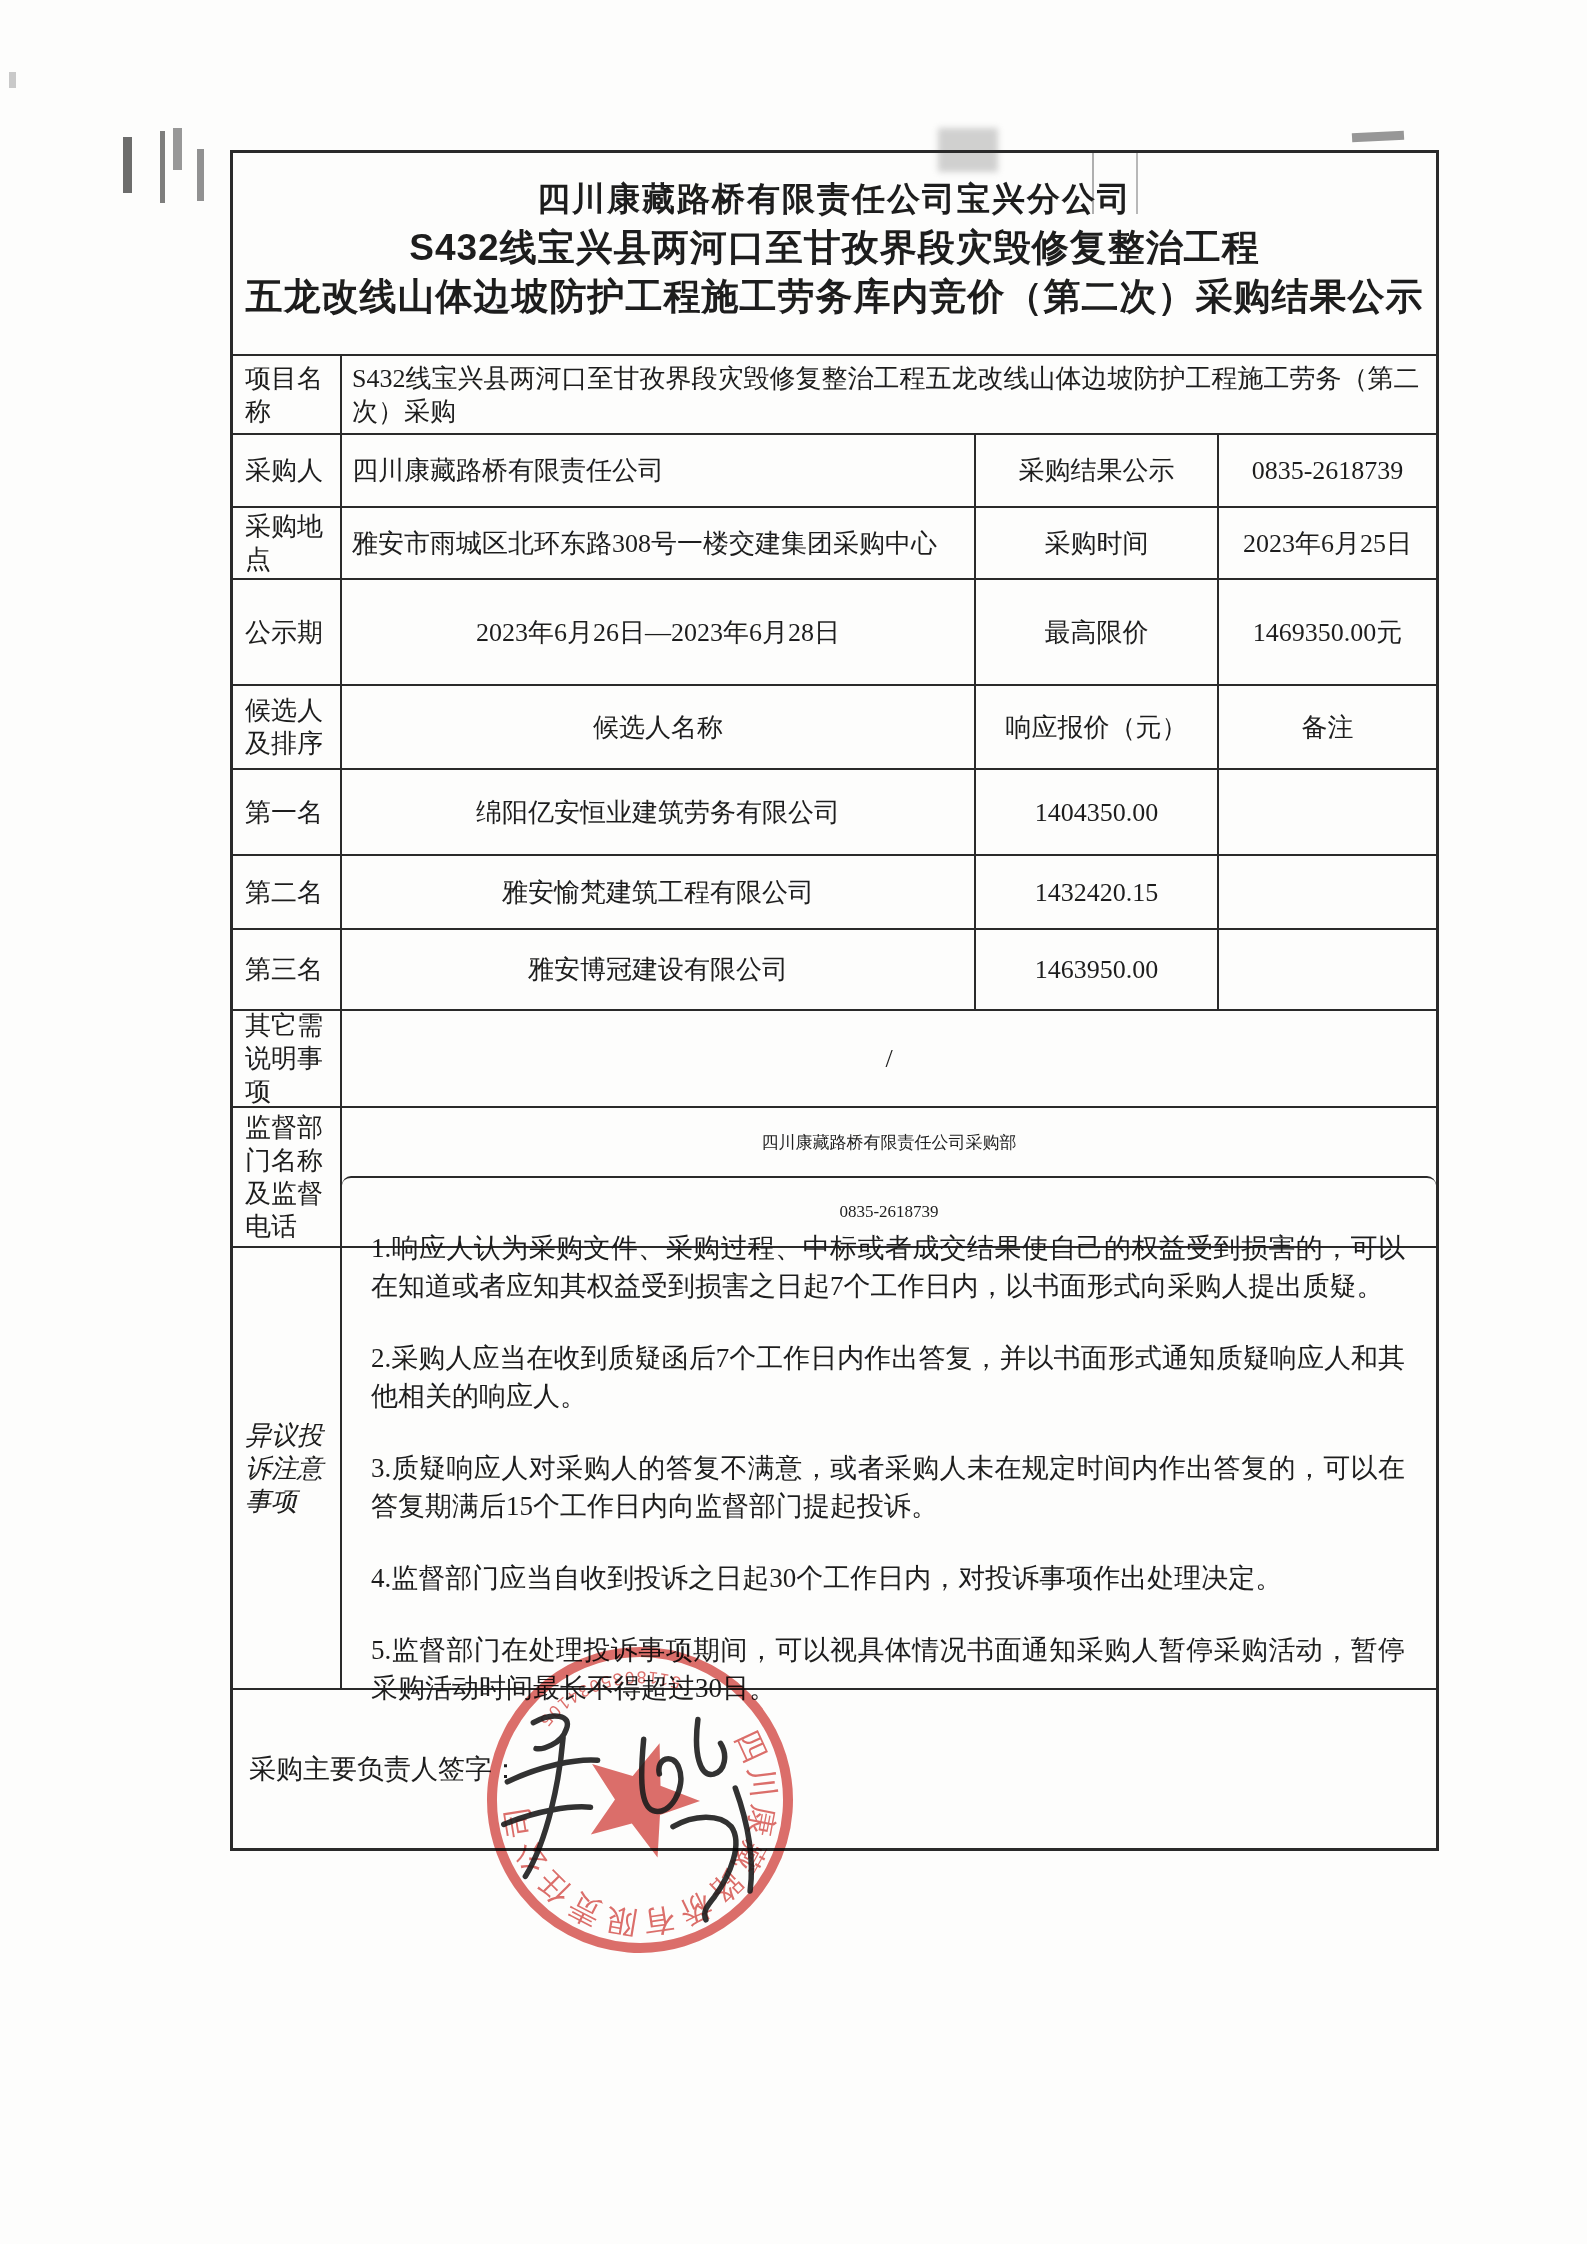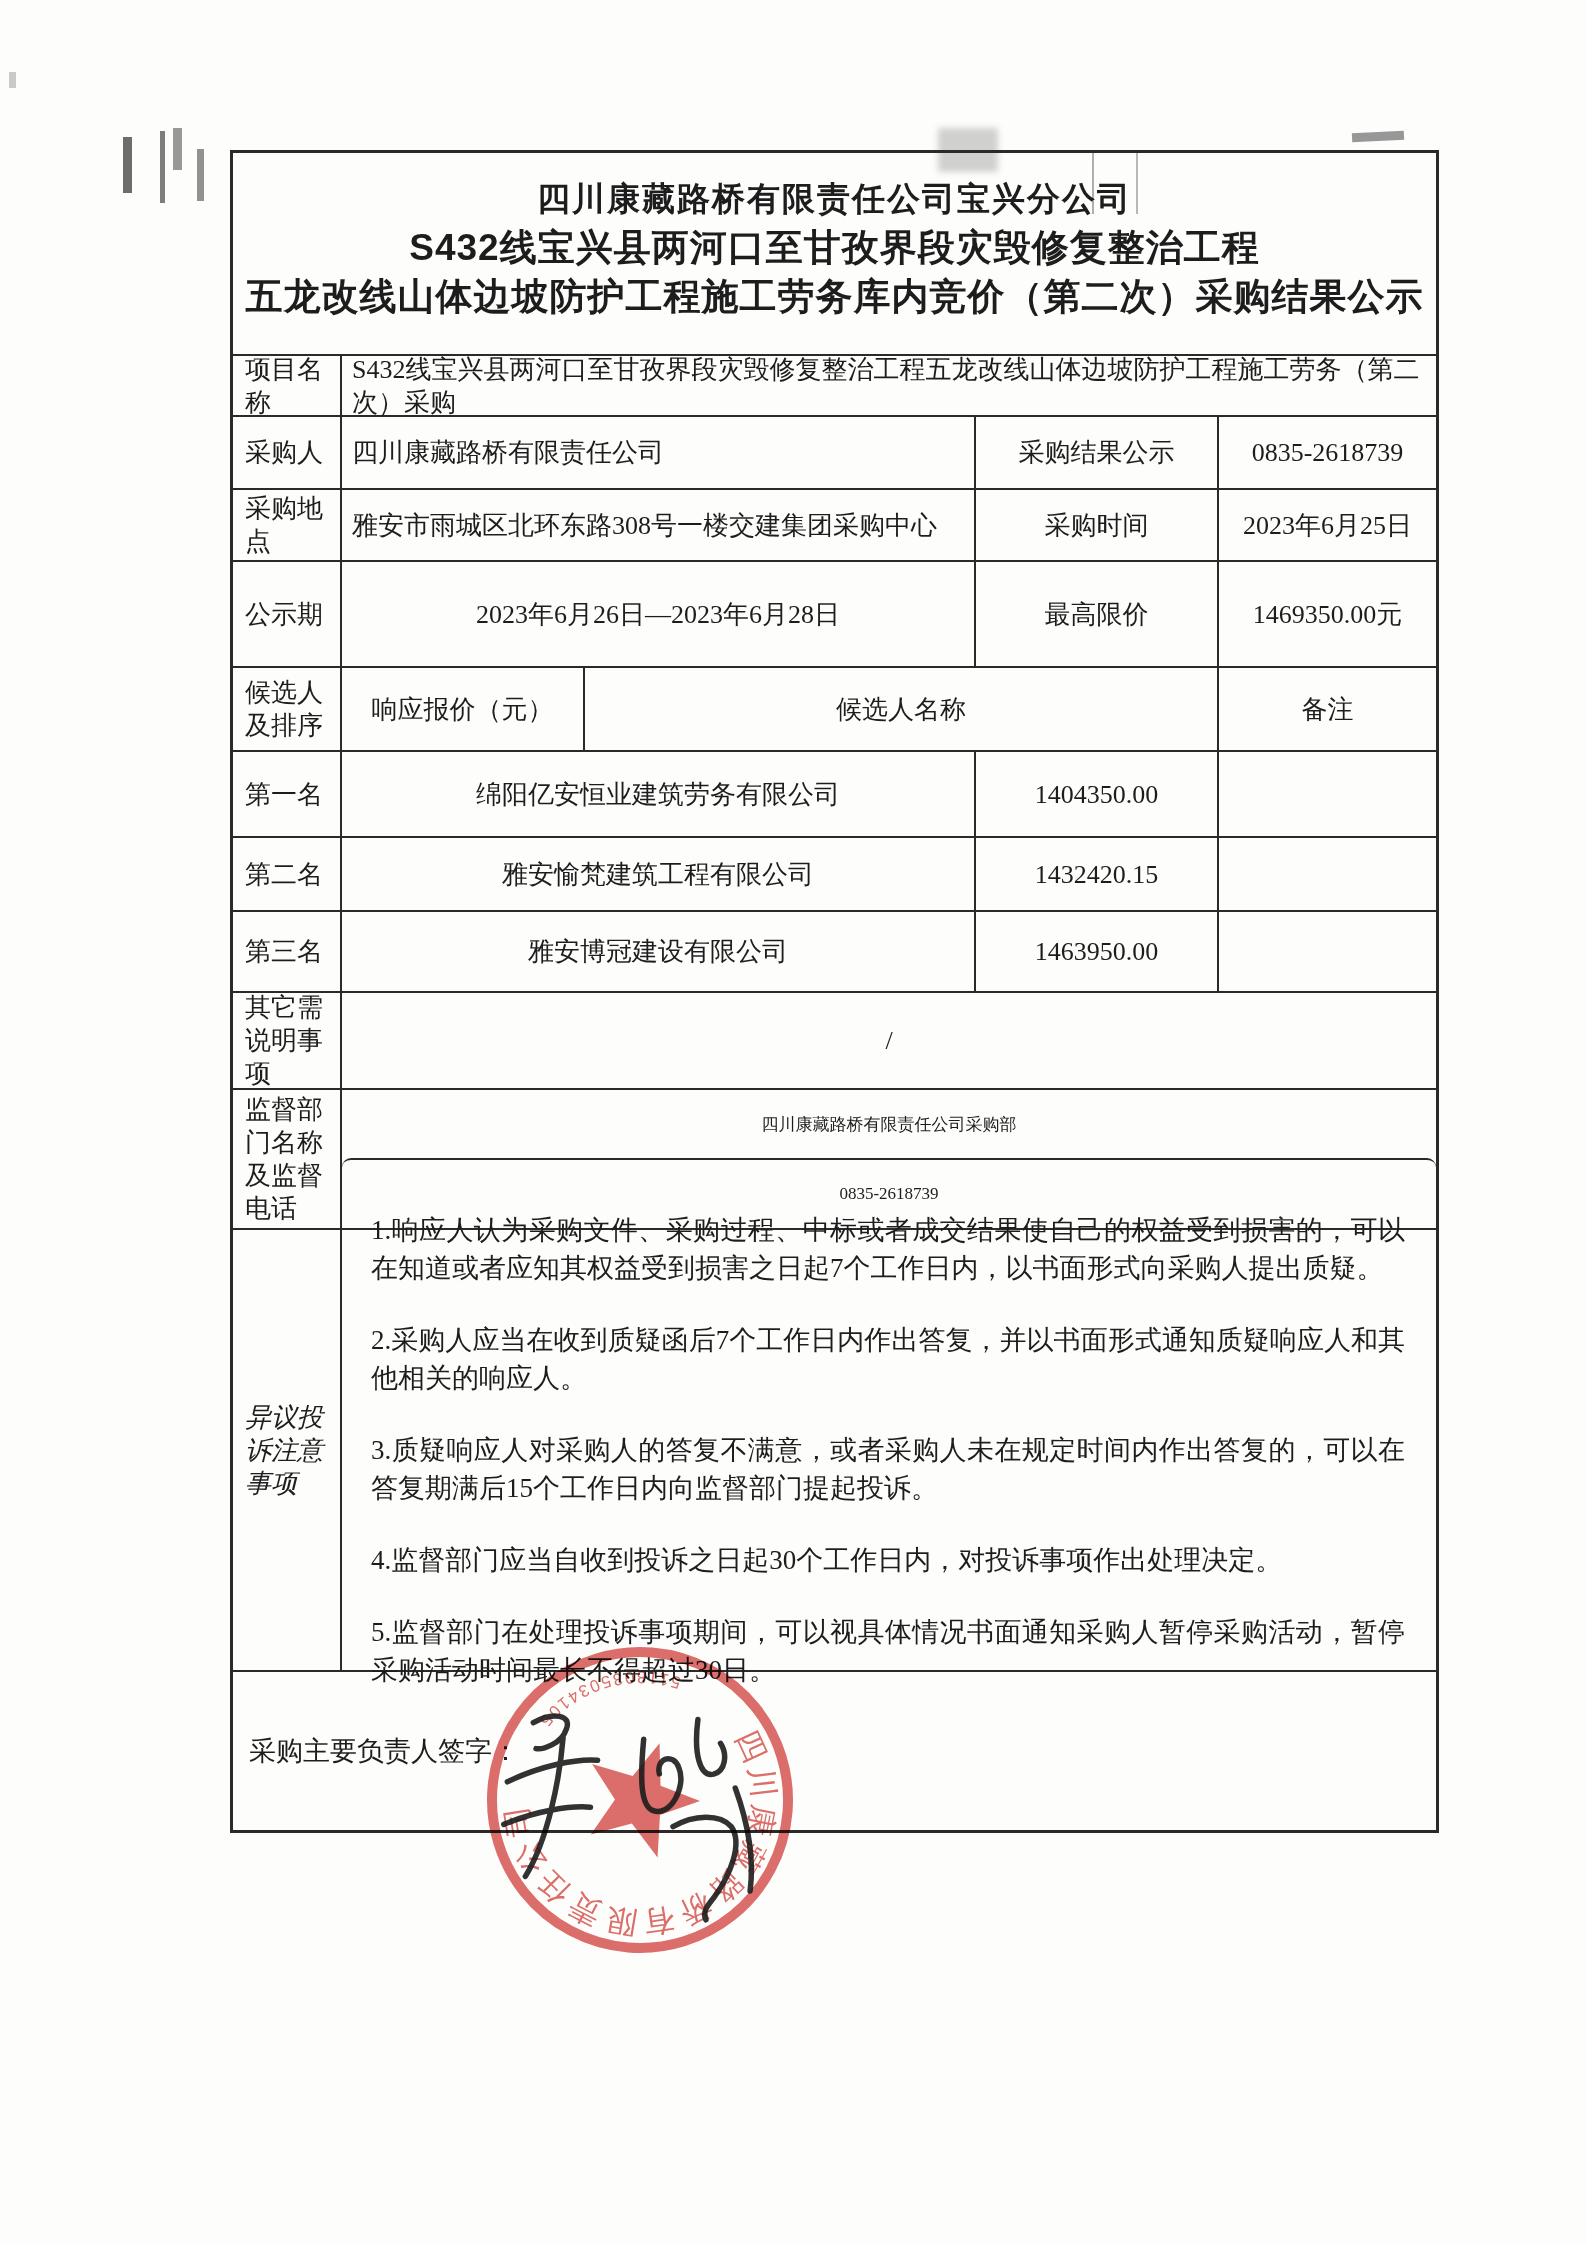--- a/index.html
+++ b/index.html
@@ -58,21 +58,21 @@
   <div class="art" style="left:9px;top:72px;width:7px;height:16px;background:#c9c9c9;"></div>
 
   <div class="doc">
 
     <div class="titleblock">
       <div class="t1">四川康藏路桥有限责任公司宝兴分公司</div>
       <div class="t2">S432线宝兴县两河口至甘孜界段灾毁修复整治工程</div>
       <div class="t2">五龙改线山体边坡防护工程施工劳务库内竞价（第二次）采购结果公示</div>
     </div>
 
-    <div class="row" style="height:61px;">
+    <div class="row" style="height:79px;">
       <div class="cell lab">
         <div>项目名</div>
         <div>称</div>
       </div>
       <div class="cell mergeRight left" style="align-items:flex-start;text-align:left;">
         <div>S432线宝兴县两河口至甘孜界段灾毁修复整治工程五龙改线山体边坡防护工程施工劳务（第二次）采购</div>
       </div>
     </div>
 
     <div class="row" style="height:73px;">
@@ -119,25 +119,25 @@
       <div class="cell c4">
           <div>1469350.00元</div>
         </div>
     </div>
 
     <div class="row" style="height:84px;">
       <div class="cell lab">
         <div>候选人</div>
         <div>及排序</div>
       </div>
+      <div class="cell c2 center">
+          <div>候选人名称</div>
+        </div>
       <div class="cell c3">
           <div>响应报价（元）</div>
-        </div>
-      <div class="cell c2 center">
-          <div>候选人名称</div>
         </div>
       <div class="cell c4">
           <div>备注</div>
         </div>
     </div>
 
     <div class="row" style="height:86px;">
       <div class="cell lab" style="justify-content:center;">
           <div>第一名</div>
         </div>

